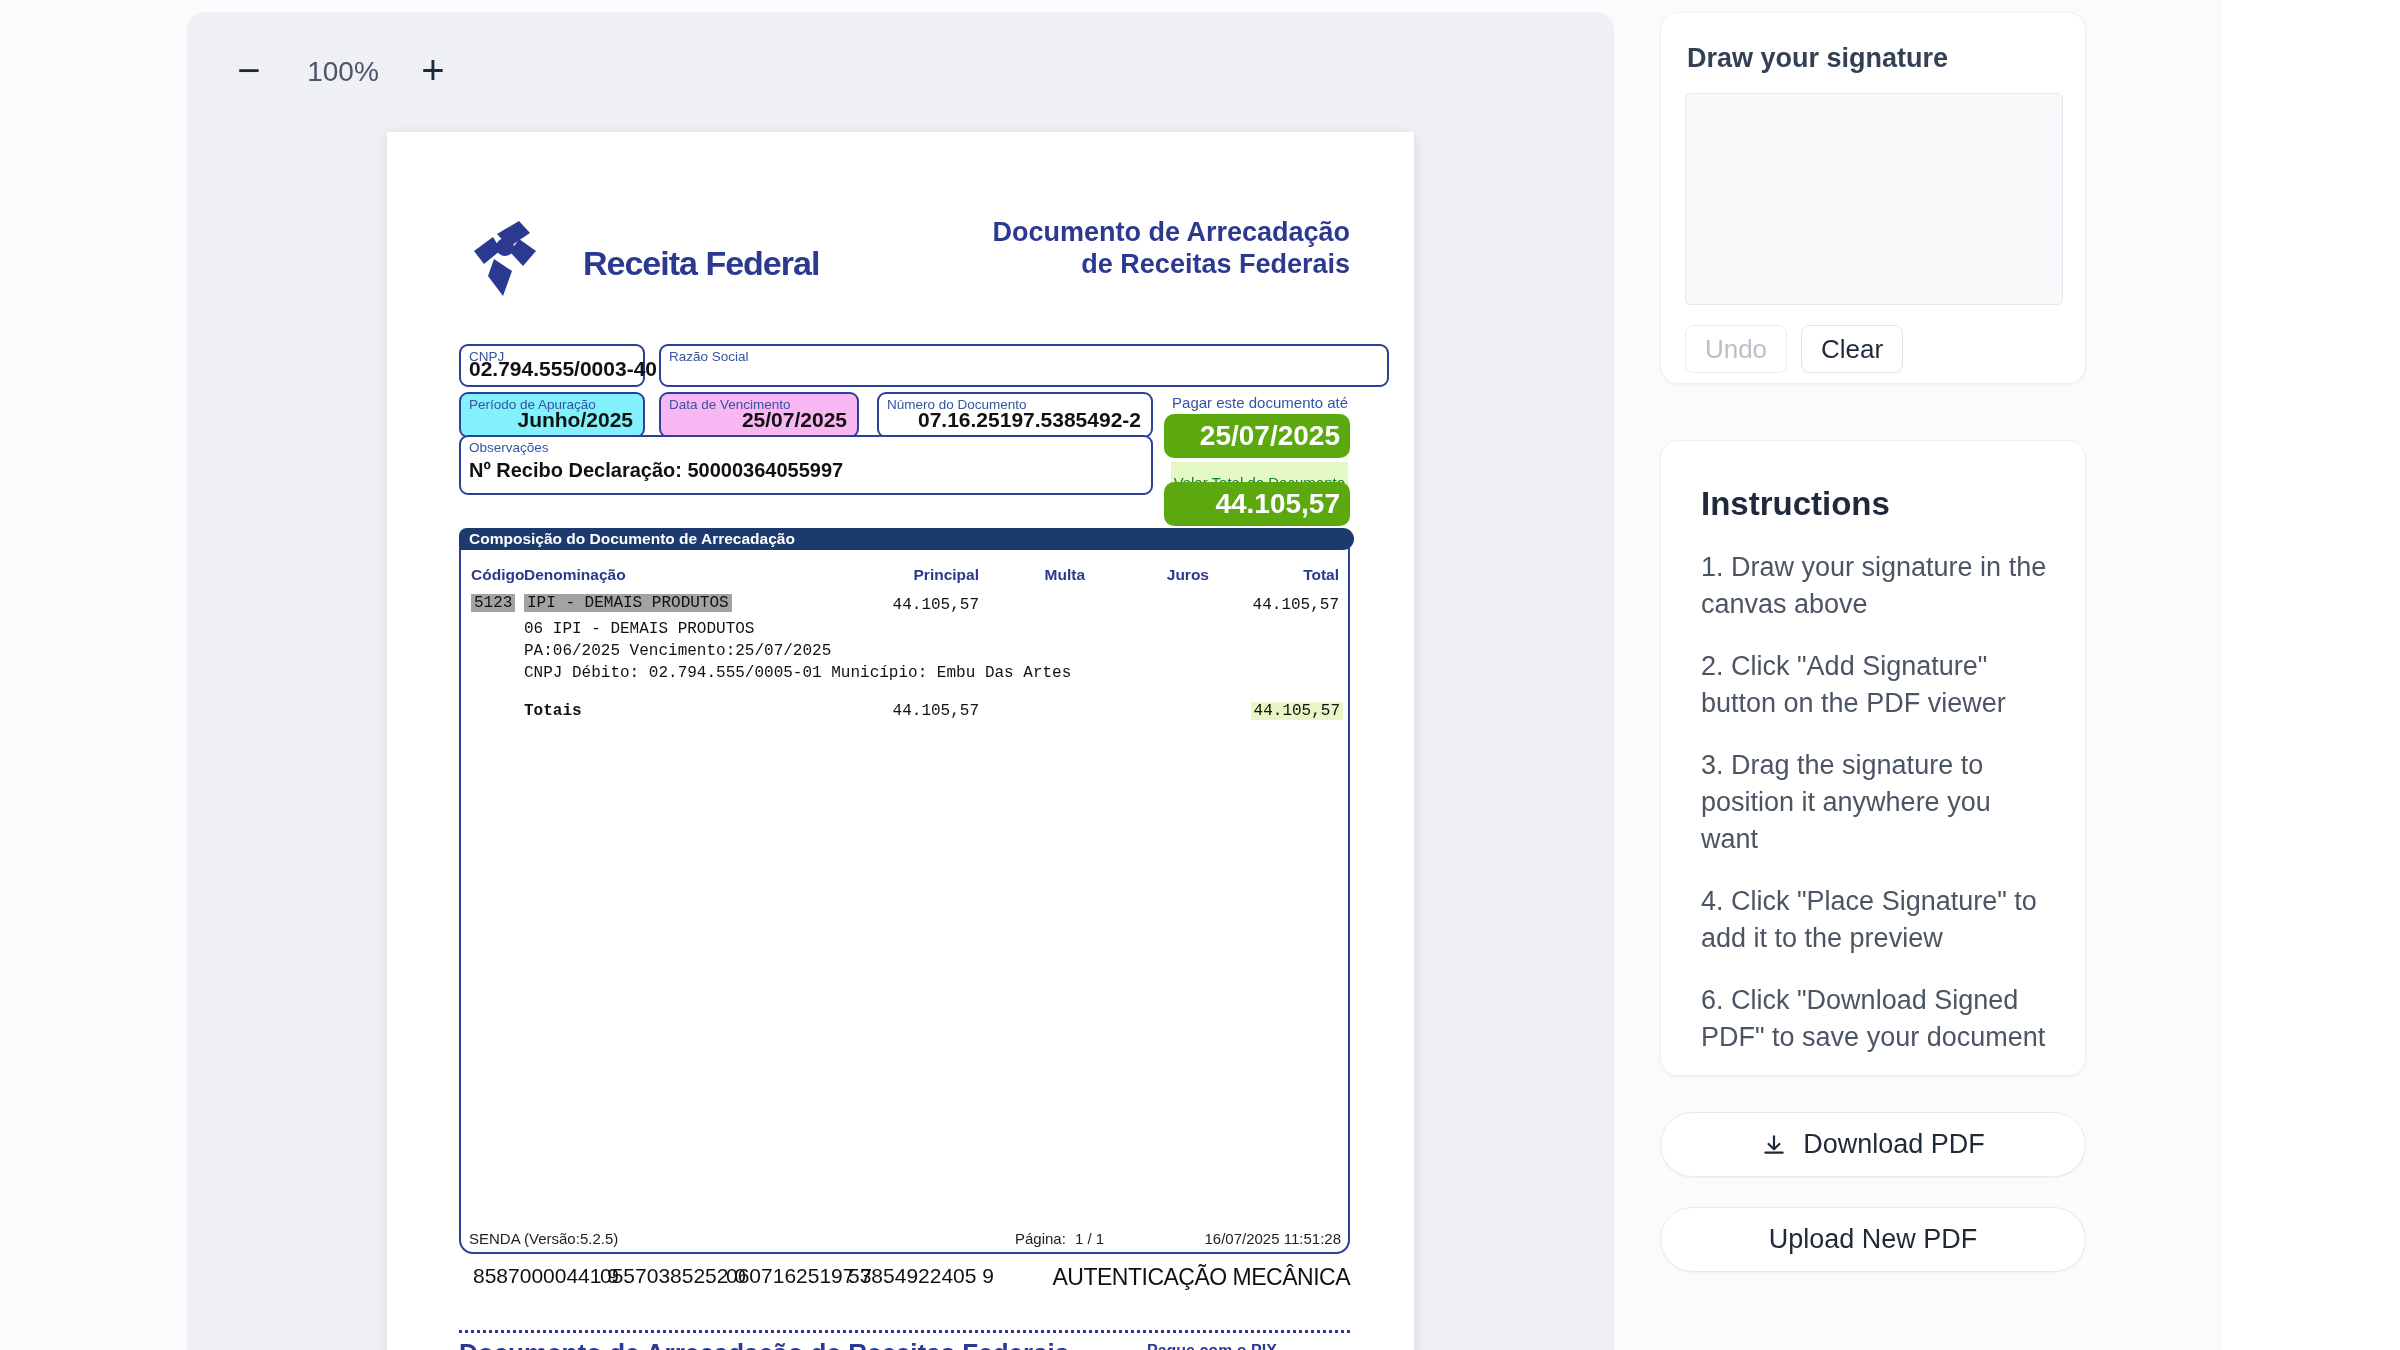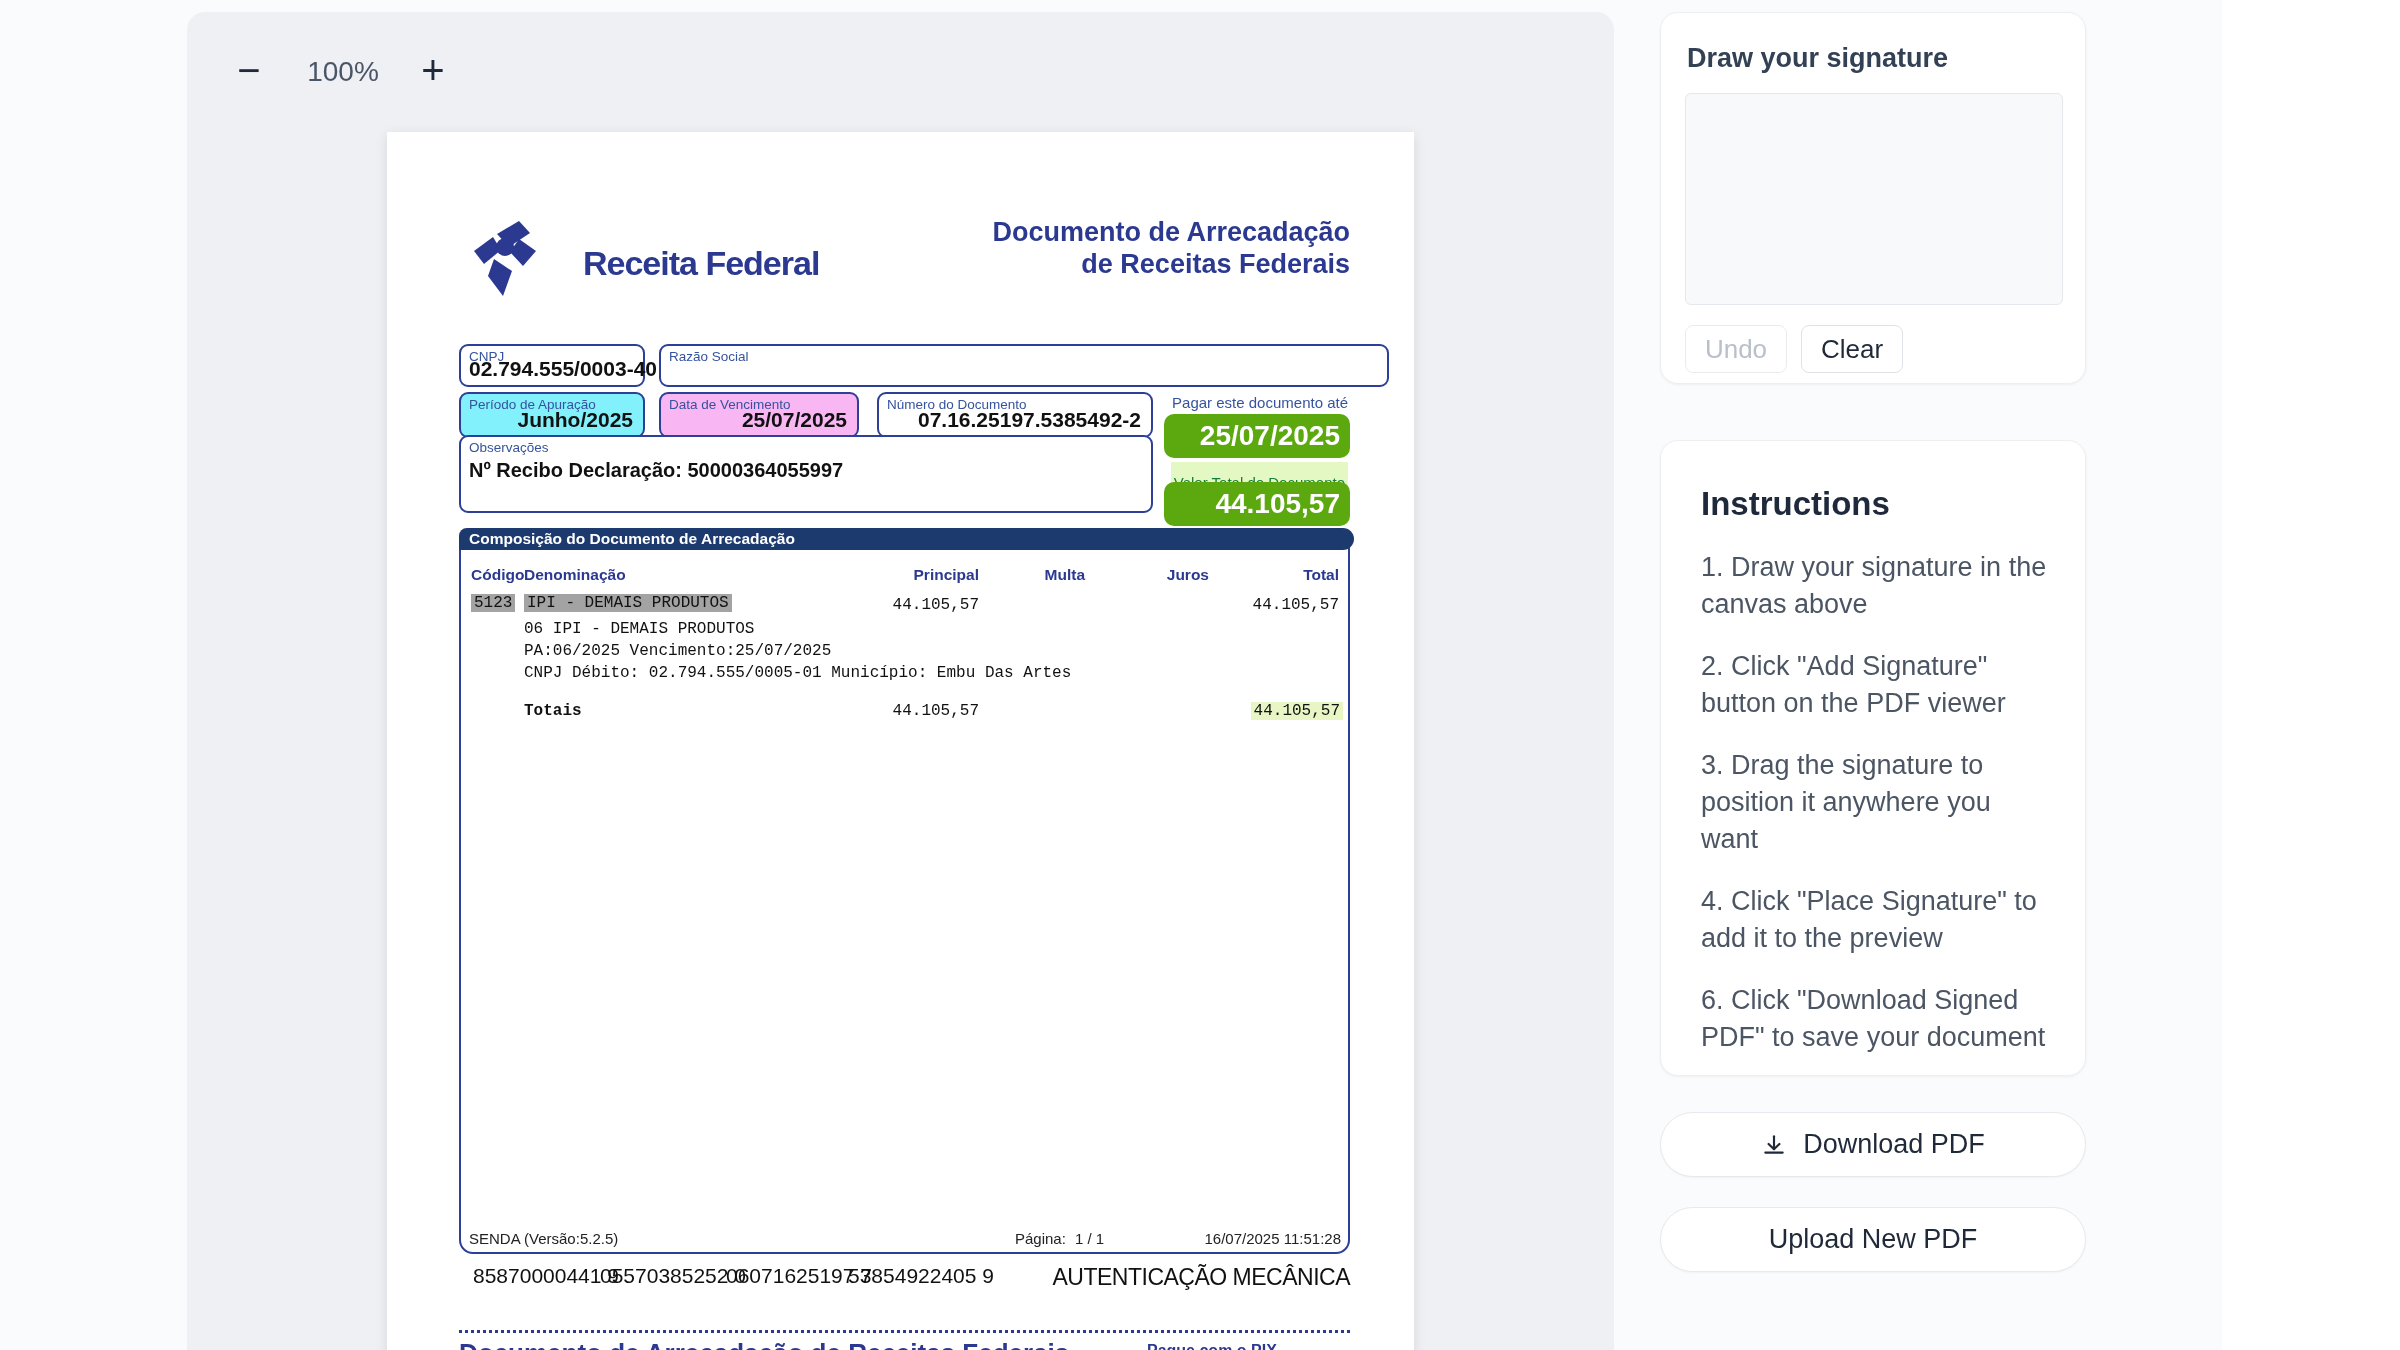--- a/index.html
+++ b/index.html
@@ -31,21 +31,21 @@
   .flabel { position:absolute; left:8px; top:3px; font-size:13.5px; color:#35539f; white-space:nowrap; }
   .fvalue { position:absolute; left:8px; right:10px; bottom:4px; font-size:21px; font-weight:bold;
             color:#111; white-space:nowrap; }
   .val-right { text-align:right; }
 
   .box-cnpj    { left:72px;  top:212px; width:186px; height:43px; }
   .box-razao   { left:272px; top:212px; width:730px; height:43px; }
   .box-periodo { left:72px;  top:260px; width:186px; height:46px; background:#82f1fb; }
   .box-venc    { left:272px; top:260px; width:200px; height:46px; background:#f8b6f2; }
   .box-num     { left:490px; top:260px; width:276px; height:46px; }
-  .box-obs     { left:72px;  top:303px; width:694px; height:78px; }
+  .box-obs     { left:72px;  top:303px; width:694px; height:60px; }
   .obs-value   { position:absolute; left:8px; top:22px; font-size:20px; font-weight:bold; color:#111; }
 
   .paylabel { position:absolute; right:66px; top:262px; font-size:15px; color:#35539f;text-align:right; }
   .greenbox { position:absolute; right:64px; width:186px; height:44px; background:#5ca90f;
               border-radius:10px; color:#fff; font-weight:bold; font-size:28px;
               text-align:right; padding:6px 10px 0 0; }
   .gb1 { top:282px; }
   .vallabel { position:absolute; right:66px; top:330px; font-size:15px; color:#15803d;
               background:#e4f8c3; padding:12px 3px;text-align:right; }
   .gb2 { top:350px; }

